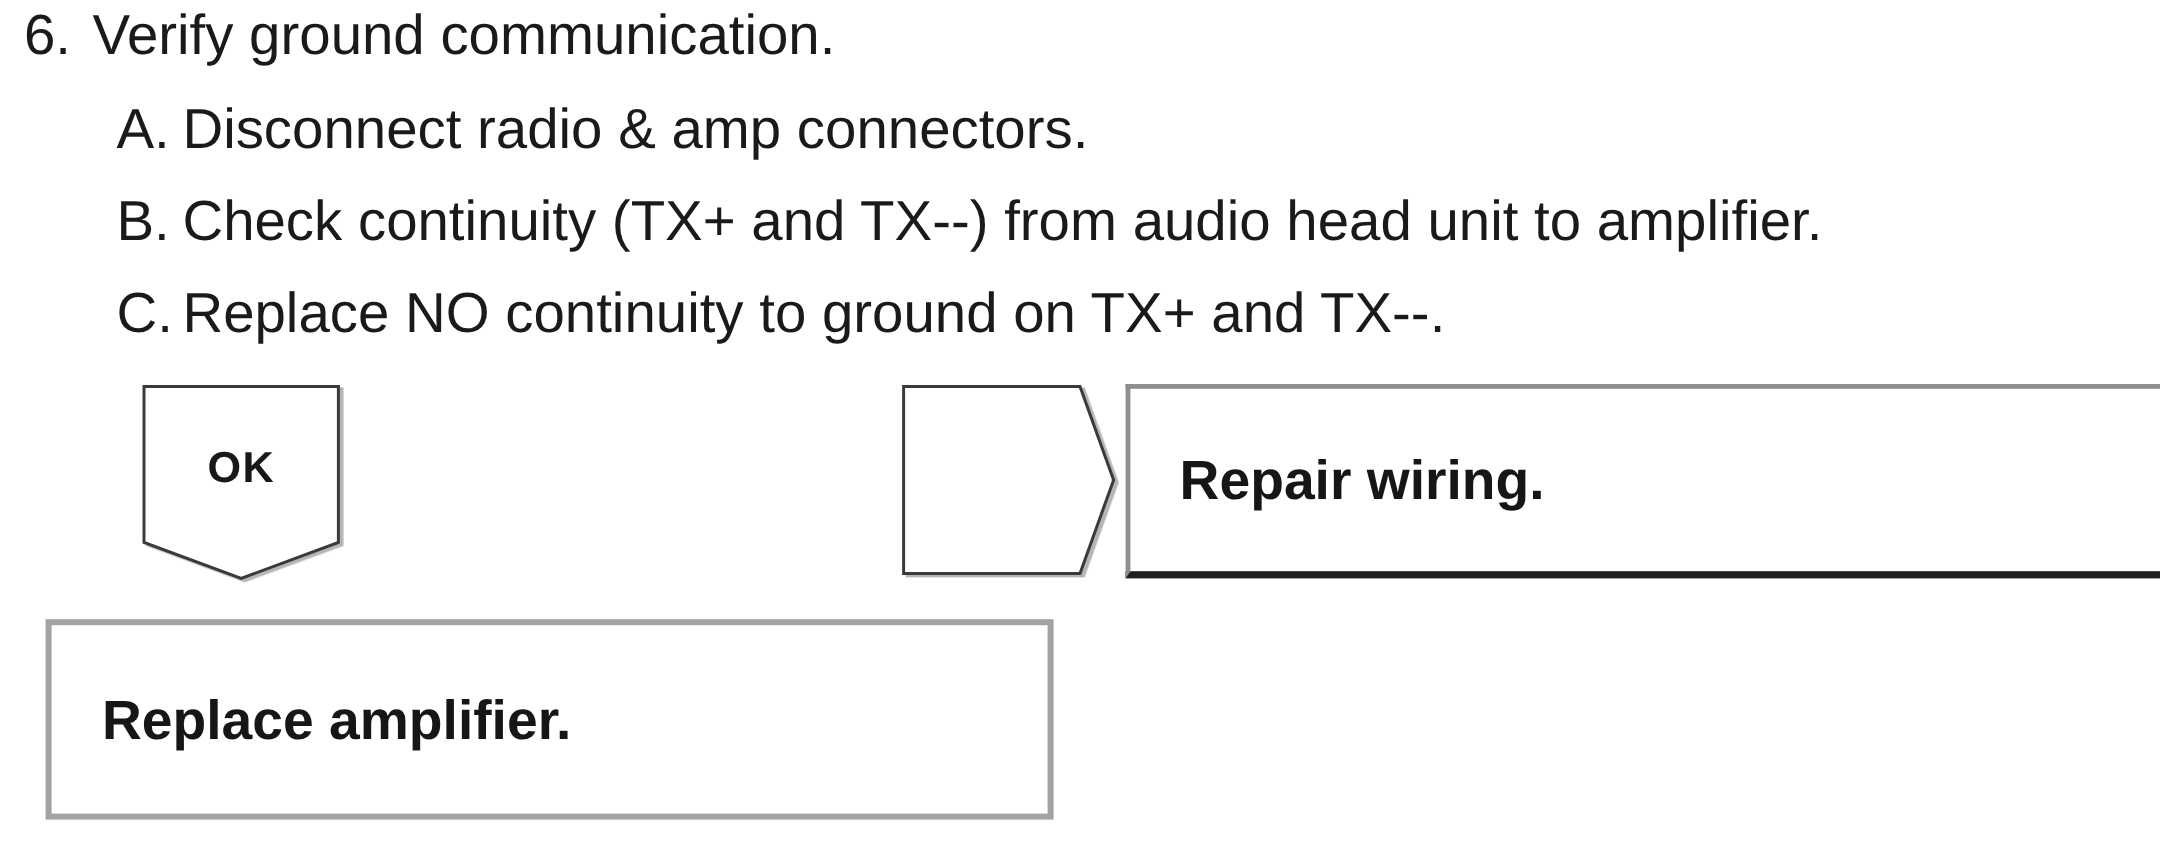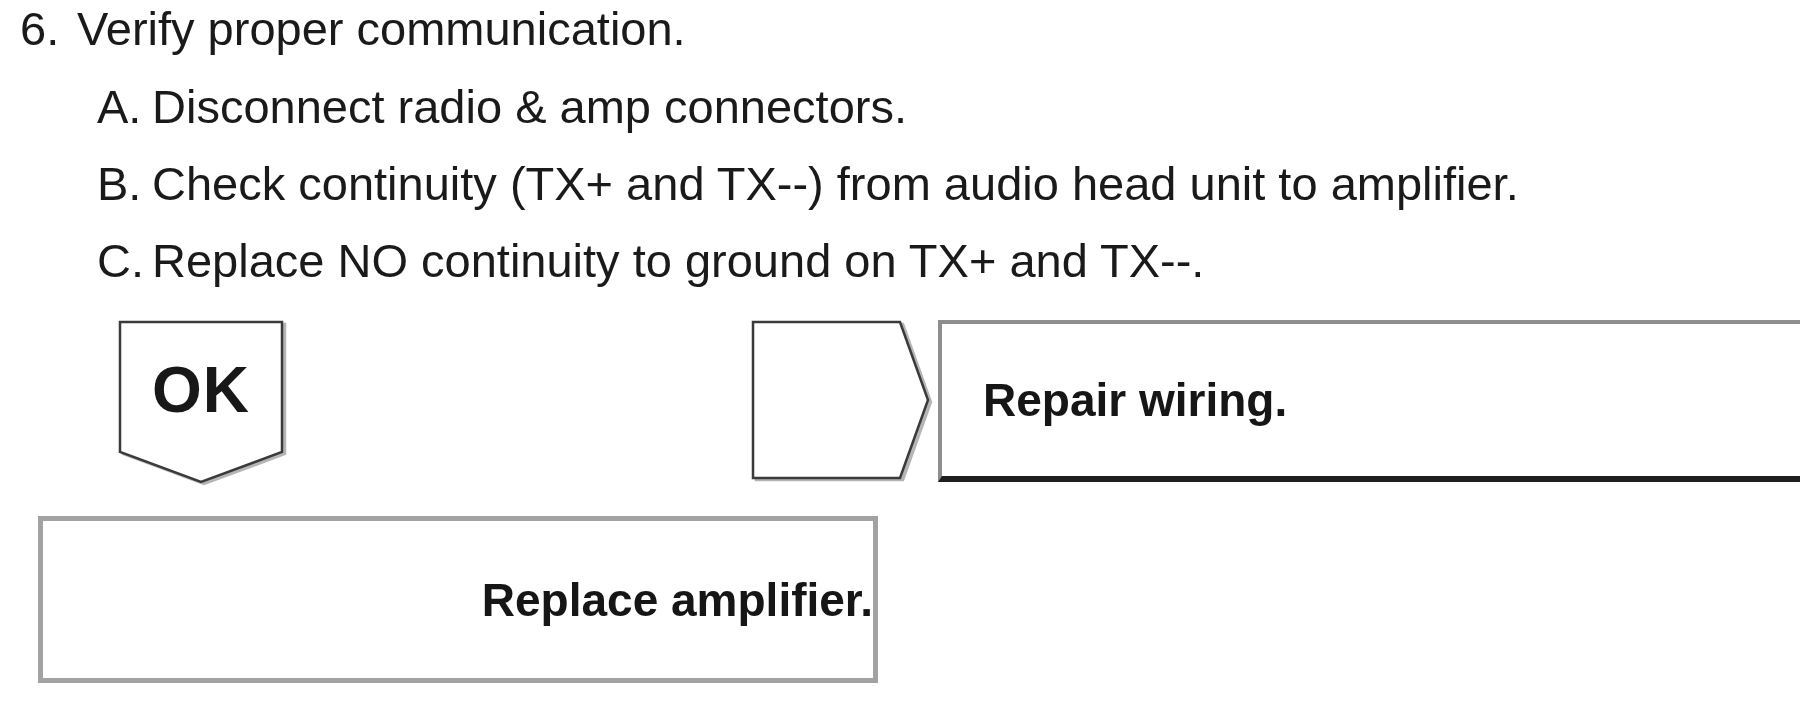--- a/index.html
+++ b/index.html
@@ -34,21 +34,21 @@
     position: absolute;
     filter: drop-shadow(3px 2px 0 #b5b5b5);
   }
   .svg-ok { left: 117px; top: 319px; }
   .svg-ng { left: 750px; top: 319px; }
   .connector-label {
     position: absolute;
     display: flex;
     align-items: center;
     justify-content: center;
-    font-size: 64px;
+    font-size: 36px;
     font-weight: bold;
     color: #181818;
     letter-spacing: 1px;
   }
   .label-ok { left: 120px; top: 322px; width: 162px; height: 136px; }
   .label-ng { left: 753px; top: 322px; width: 150px; height: 156px; }
 
   
   .result-box {
     position: absolute;
@@ -65,31 +65,30 @@
     left: 938px; top: 320px; width: 1014px; height: 162px;
     border: 4px solid #8e8e8e;
     border-right: 4px solid #6f6f6f;
     border-bottom: 6px solid #1f1f1f;
     padding-left: 41px;
   }
   .box-replace {
     left: 38px; top: 516px; width: 840px; height: 167px;
     border: 5px solid #a2a2a2;
     padding-left: 42px;
-    justify-content: flex-end;
   }
 </style>
 </head>
 <body>
 
 <div class="canvas">
 
   <div class="step-row row-main">
     <span class="marker">6.</span>
-    <span>Verify proper communication.</span>
+    <span>Verify ground communication.</span>
   </div>
 
   <div class="step-row row-sub-a">
     <span class="marker">A.</span>
     <span>Disconnect radio &amp; amp connectors.</span>
   </div>
 
   <div class="step-row row-sub-b">
     <span class="marker">B.</span>
     <span>Check continuity (TX+ and TX--) from audio head unit to amplifier.</span>

